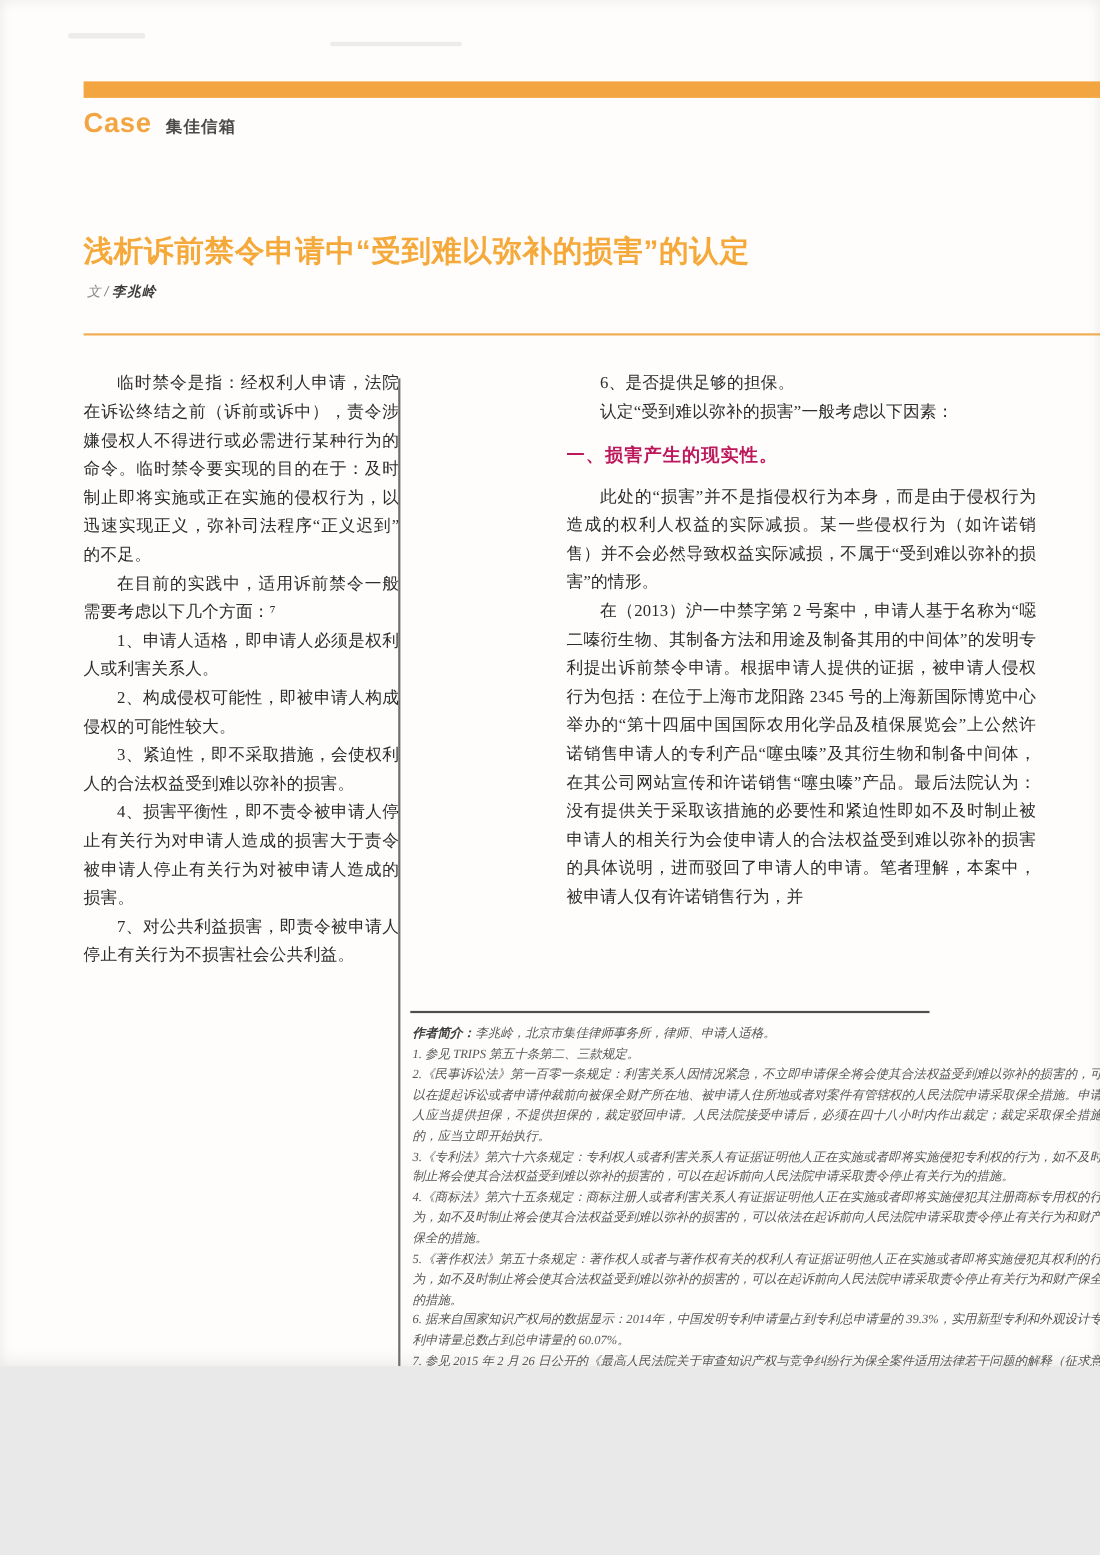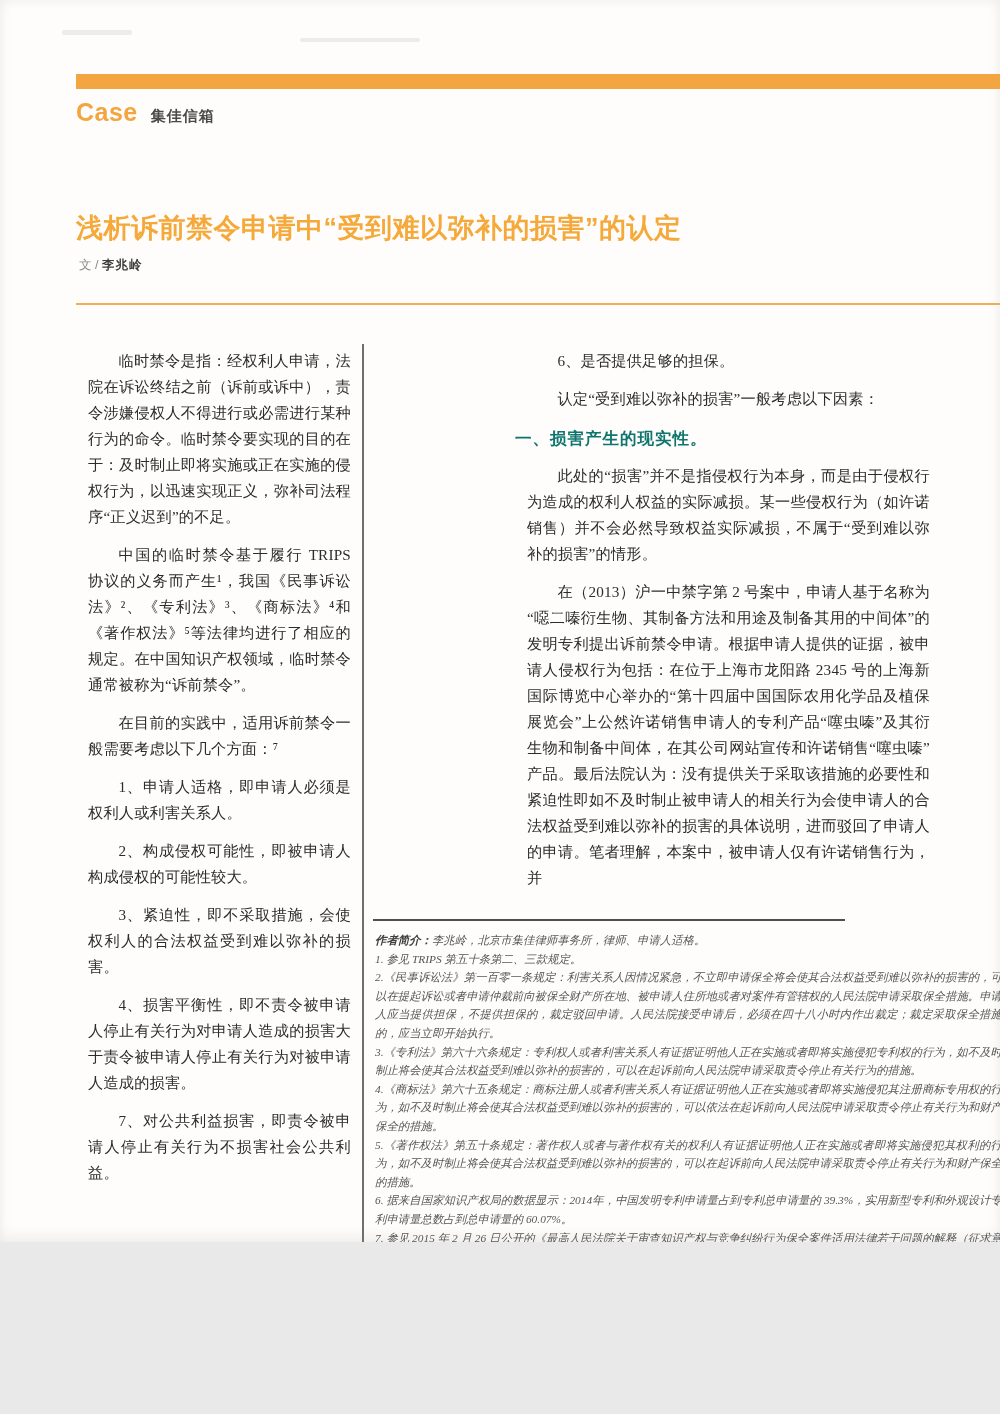--- a/index.html
+++ b/index.html
@@ -16,35 +16,35 @@
   .top-bar{position:absolute;left:76px;top:74px;width:924px;height:15px;background:#f2a540;}
   .case-line{position:absolute;left:76px;top:98px;display:flex;align-items:baseline;gap:13px;
     font-family:"Liberation Sans","DejaVu Sans",sans-serif;}
   .case-word{font-size:25px;font-weight:bold;color:#f2a540;letter-spacing:0.5px;}
   .case-section{font-size:15px;font-weight:bold;color:#4a4a4a;letter-spacing:1px;}
   .article-title{
     position:absolute;left:76px;top:192px;width:905px;
     font-size:27px;font-weight:bold;color:#f5a93a;letter-spacing:0.5px;
     font-family:"Liberation Sans","DejaVu Sans",sans-serif;white-space:nowrap;}
   .byline{position:absolute;left:79px;top:257px;font-size:12.5px;
-    font-family:"Liberation Sans","DejaVu Sans",sans-serif;}
+    font-family:"Liberation Sans","DejaVu Sans",sans-serif;font-style:italic;}
   .byline .prefix{color:#8a8a8a;}
   .byline .author{color:#3c3c3c;font-weight:bold;letter-spacing:1px;}
   .orange-rule{position:absolute;left:76px;top:303px;width:924px;height:2px;background:#f0ad52;}
 
   
   .col{position:absolute;top:336px;font-size:15.2px;line-height:26px;color:#2c2c2c;
     text-align:justify;letter-spacing:0.2px;}
-  .col p{margin:12px;text-indent:2em;}
+  .col p{margin:0;text-indent:2em;}
   .col-left{left:76px;width:287px;}
   .col-right{left:515px;width:427px;}
   .col-divider{position:absolute;left:362px;top:344px;width:2px;height:906px;background:#6f6f6f;}
 
   .section-heading{
-    font-weight:bold;color:#0f766e;font-size:16.5px;text-indent:0 !important;
+    font-weight:bold;color:#be185d;font-size:16.5px;text-indent:0 !important;
     margin:13px 0 12px 0 !important;letter-spacing:1px;
     font-family:"Liberation Sans","DejaVu Sans",sans-serif;}
 
   
   .footnote-rule{position:absolute;left:373px;top:919px;width:472px;height:2px;background:#4e4e4e;}
   .footnotes{position:absolute;left:375px;top:931px;width:627px;
     font-size:11.4px;line-height:18.6px;color:#565656;font-style:italic;text-align:justify;}
   .footnotes p{margin:0;}
   .footnotes .bio-label{font-weight:bold;color:#3e3e3e;}
 
@@ -76,21 +76,20 @@
   <h1 class="article-title">浅析诉前禁令申请中“受到难以弥补的损害”的认定</h1>
 
   <div class="byline">
     <span class="prefix">文 / </span><span class="author">李兆岭</span>
   </div>
 
   <div class="orange-rule"></div>
 
   <div class="col col-left">
     <p>临时禁令是指：经权利人申请，法院在诉讼终结之前（诉前或诉中），责令涉嫌侵权人不得进行或必需进行某种行为的命令。临时禁令要实现的目的在于：及时制止即将实施或正在实施的侵权行为，以迅速实现正义，弥补司法程序“正义迟到”的不足。</p>
-    <p>中国的临时禁令基于履行 TRIPS 协议的义务而产生¹，我国《民事诉讼法》²、《专利法》³、《商标法》⁴和《著作权法》⁵等法律均进行了相应的规定。在中国知识产权领域，临时禁令通常被称为“诉前禁令”。</p>
     <p>在目前的实践中，适用诉前禁令一般需要考虑以下几个方面：⁷</p>
     <p>1、申请人适格，即申请人必须是权利人或利害关系人。</p>
     <p>2、构成侵权可能性，即被申请人构成侵权的可能性较大。</p>
     <p>3、紧迫性，即不采取措施，会使权利人的合法权益受到难以弥补的损害。</p>
     <p>4、损害平衡性，即不责令被申请人停止有关行为对申请人造成的损害大于责令被申请人停止有关行为对被申请人造成的损害。</p>
     <p>7、对公共利益损害，即责令被申请人停止有关行为不损害社会公共利益。</p>
   </div>
 
   <div class="col-divider"></div>
 

